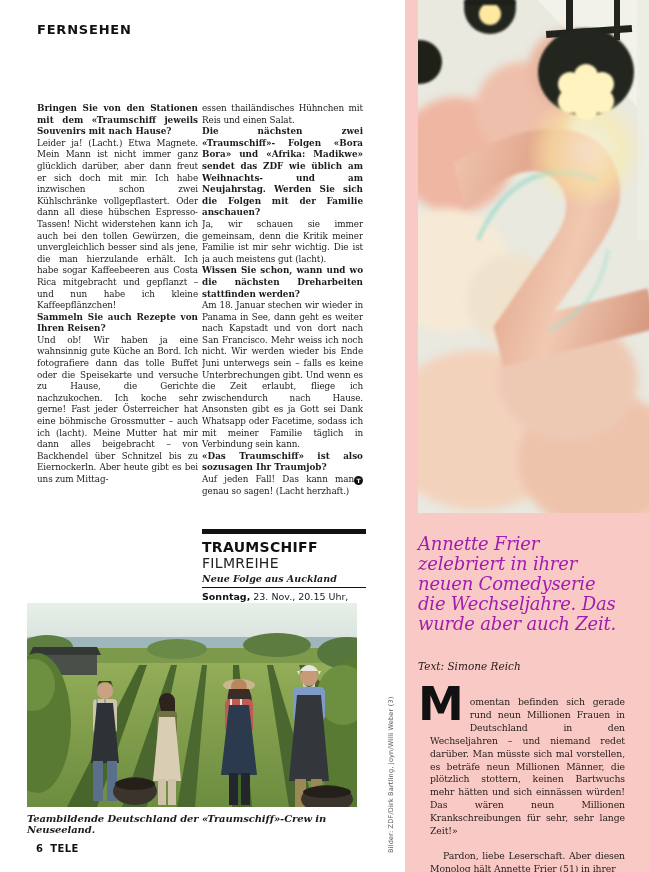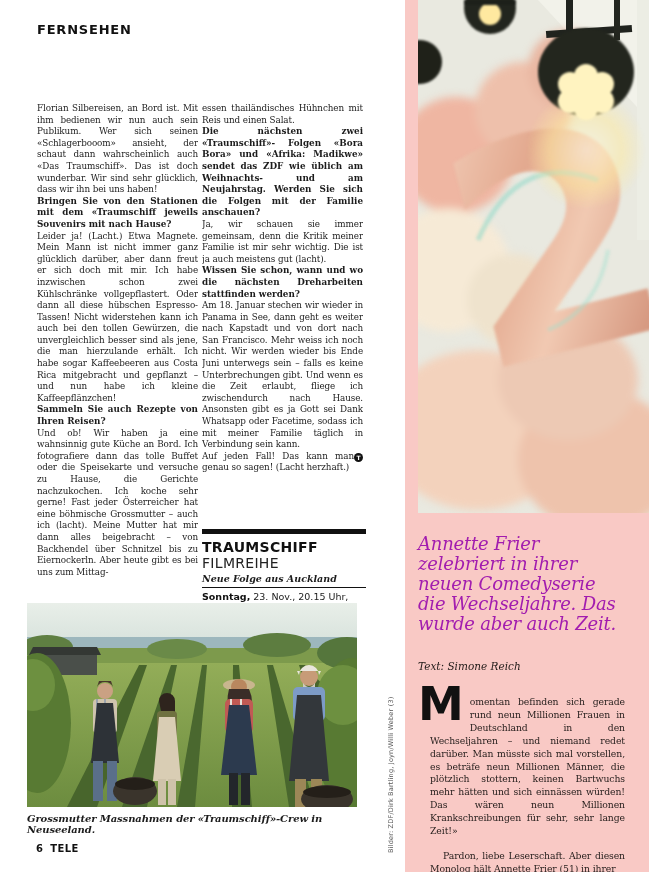--- a/index.html
+++ b/index.html
@@ -59,33 +59,33 @@
     font-size:46px;line-height:37px;margin:2px 6px 0 0;color:#111;}
   .feat-body p{margin:12px;}
   .feat-body p.indent{text-indent:13px;}
 </style>
 </head>
 <body>
 
 <div class="abs section-label">FERNSEHEN</div>
 
 <div class="abs col col1">
-  <p>Florian Silbereisen, an Bord ist. Mit ihm bedienen wir nun auch sein Publikum. Wer sich seinen «Schlagerbooom» ansieht, der schaut dann wahrscheinlich auch «Das Traumschiff». Das ist doch wunderbar. Wir sind sehr glücklich, dass wir ihn bei uns haben!</p>
   <p class="q">Bringen Sie von den Stationen mit dem «Traumschiff jeweils Souvenirs mit nach Hause?</p>
   <p>Leider ja! (Lacht.) Etwa Magnete. Mein Mann ist nicht immer ganz glücklich darüber, aber dann freut er sich doch mit mir. Ich habe inzwischen schon zwei Kühlschränke vollgepflastert. Oder dann all diese hübschen Espresso-Tassen! Nicht widerstehen kann ich auch bei den tollen Gewürzen, die unvergleichlich besser sind als jene, die man hierzulande erhält. Ich habe sogar Kaffeebeeren aus Costa Rica mitgebracht und gepflanzt – und nun habe ich kleine Kaffeepflänzchen!</p>
   <p class="q">Sammeln Sie auch Rezepte von Ihren Reisen?</p>
   <p>Und ob! Wir haben ja eine wahnsinnig gute Küche an Bord. Ich fotografiere dann das tolle Buffet oder die Speisekarte und versuche zu Hause, die Gerichte nachzukochen. Ich koche sehr gerne! Fast jeder Österreicher hat eine böhmische Grossmutter – auch ich (lacht). Meine Mutter hat mir dann alles beigebracht – von Backhendel über Schnitzel bis zu Eiernockerln. Aber heute gibt es bei uns zum Mittag-</p>
 </div>
 
 <div class="abs col col2">
   <p>essen thailändisches Hühnchen mit Reis und einen Salat.</p>
   <p class="q">Die nächsten zwei «Traumschiff»- Folgen «Bora Bora» und «Afrika: Madikwe» sendet das ZDF wie üblich am Weihnachts- und am Neujahrstag. Werden Sie sich die Folgen mit der Familie anschauen?</p>
   <p>Ja, wir schauen sie immer gemeinsam, denn die Kritik meiner Familie ist mir sehr wichtig. Die ist ja auch meistens gut (lacht).</p>
   <p class="q">Wissen Sie schon, wann und wo die nächsten Dreharbeiten stattfinden werden?</p>
   <p>Am 18. Januar stechen wir wieder in Panama in See, dann geht es weiter nach Kapstadt und von dort nach San Francisco. Mehr weiss ich noch nicht. Wir werden wieder bis Ende Juni unterwegs sein – falls es keine Unterbrechungen gibt. Und wenn es die Zeit erlaubt, fliege ich zwischendurch nach Hause. Ansonsten gibt es ja Gott sei Dank Whatsapp oder Facetime, sodass ich mit meiner Familie täglich in Verbindung sein kann.</p>
+  <p class="q">«Das Traumschiff» ist also sozusagen Ihr Traumjob?</p>
   <p>
     <span class="endmark">T</span><span>Auf jeden Fall! Das kann man genau so sagen! (Lacht herzhaft.)</span>
   </p>
 </div>
 
 <div class="abs listing">
   <div class="bar"></div>
   <div class="title">
     <b>TRAUMSCHIFF</b><span> FILMREIHE</span>
   </div>
@@ -179,21 +179,21 @@
       <ellipse cx="108" cy="188" rx="22" ry="14" fill="#3a342c"></ellipse>
       <ellipse cx="108" cy="181" rx="20" ry="6" fill="#241f19"></ellipse>
     </g>
     <g>
       <ellipse cx="300" cy="196" rx="26" ry="14" fill="#3a342c"></ellipse>
       <ellipse cx="300" cy="189" rx="24" ry="6" fill="#241f19"></ellipse>
     </g>
   </svg>
 </div>
 
-<div class="abs caption">Grossmutter Massnahmen der «Traumschiff»-Crew in Neuseeland.</div>
+<div class="abs caption">Teambildende Deutschland der «Traumschiff»-Crew in Neuseeland.</div>
 
 <div class="abs credit">Bilder: ZDF/Dirk Bartling, Joyn/Willi Weber (3)</div>
 
 <div class="abs footer">
   <span class="pgnum">6</span><span>TELE</span>
 </div>
 
 <div class="abs panel">
 
   <div class="panel-photo">

